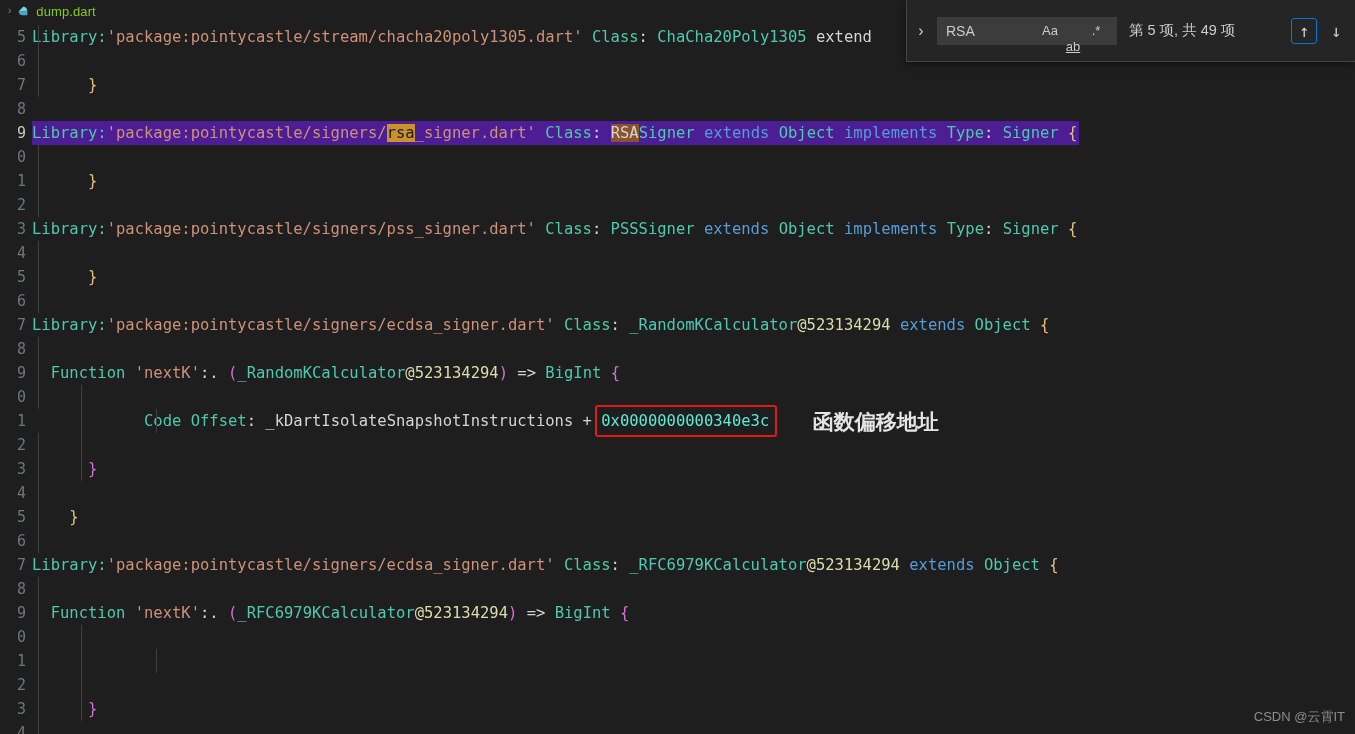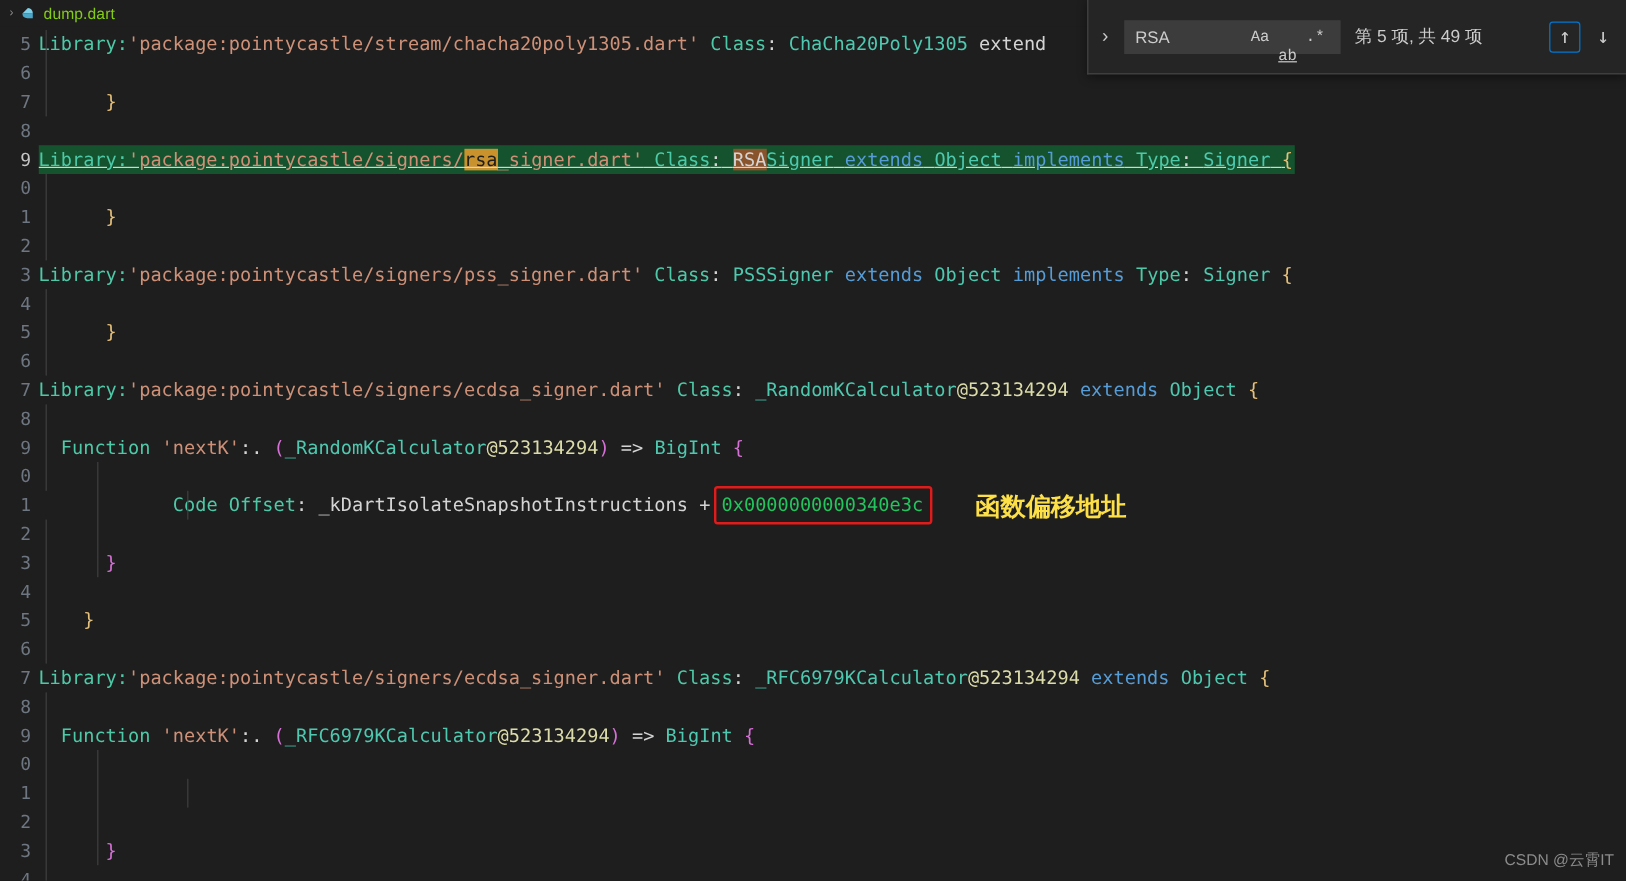--- a/index.html
+++ b/index.html
@@ -96,29 +96,29 @@
     position: absolute;
     left: 0;
     height: 24px;
     line-height: 24px;
     white-space: pre;
     font-family: "DejaVu Sans Mono", monospace;
     font-size: 15.5px;
     letter-spacing: 0px;
     color: #d4d4d4;
   }
-  .crow.cur { background: #14532d; text-decoration: underline; }
+  .crow.cur { background: #4c1d95; }
 
   
   .t-key   { color: #4ec9a7; }   
   .t-punc  { color: #d4d4d4; }
   .t-str   { color: #ce9178; }   
   .t-type  { color: #4ec9b0; }   
   .t-kw    { color: #569cd6; }   
-  .t-num   { color: #22c55e; }   
+  .t-num   { color: #5eead4; }   
   .t-at    { color: #dcdcaa; }   
   .t-brace { color: #e5c07b; }   
   .t-brace2{ color: #d670d6; }   
   .t-ident { color: #9cdcfe; }
   .t-arrow { color: #d4d4d4; }
 
   .hl-cur  { background: #c9922c; color: #1e1e1e; }
   .hl-oth  { background: #89542c; color: #d4d4d4; }
 
   
@@ -132,21 +132,21 @@
   
   #offset-box {
     position: absolute;
     border: 2px solid #e01b1b;
     border-radius: 3px;
     pointer-events: none;
     z-index: 4;
   }
   #offset-note {
     position: absolute;
-    color: #fde047;
+    color: #e5e5e5;
     font-family: "Liberation Sans", sans-serif;
     font-size: 21px;
     font-weight: 600;
     white-space: nowrap;
     z-index: 4;
   }
 
   
   #find-widget {
     position: absolute;
@@ -188,21 +188,21 @@
     font-family: "Liberation Sans", sans-serif;
     font-size: 14px;
     width: 92px;
     height: 24px;
     padding: 0;
   }
   .find-opt {
     width: 22px; height: 22px;
     display: flex; align-items: center; justify-content: center;
     color: #cccccc;
-    font-family: Liberation Mono, monospace;
+    font-family: Liberation Sans, sans-serif;
     font-size: 13px;
     border-radius: 3px;
     cursor: pointer;
     margin-left: 1px;
     user-select: none;
   }
   .find-opt.underline { text-decoration: underline; margin-top: 32px; }
   #find-count {
     margin-left: 12px;
     color: #cccccc;

